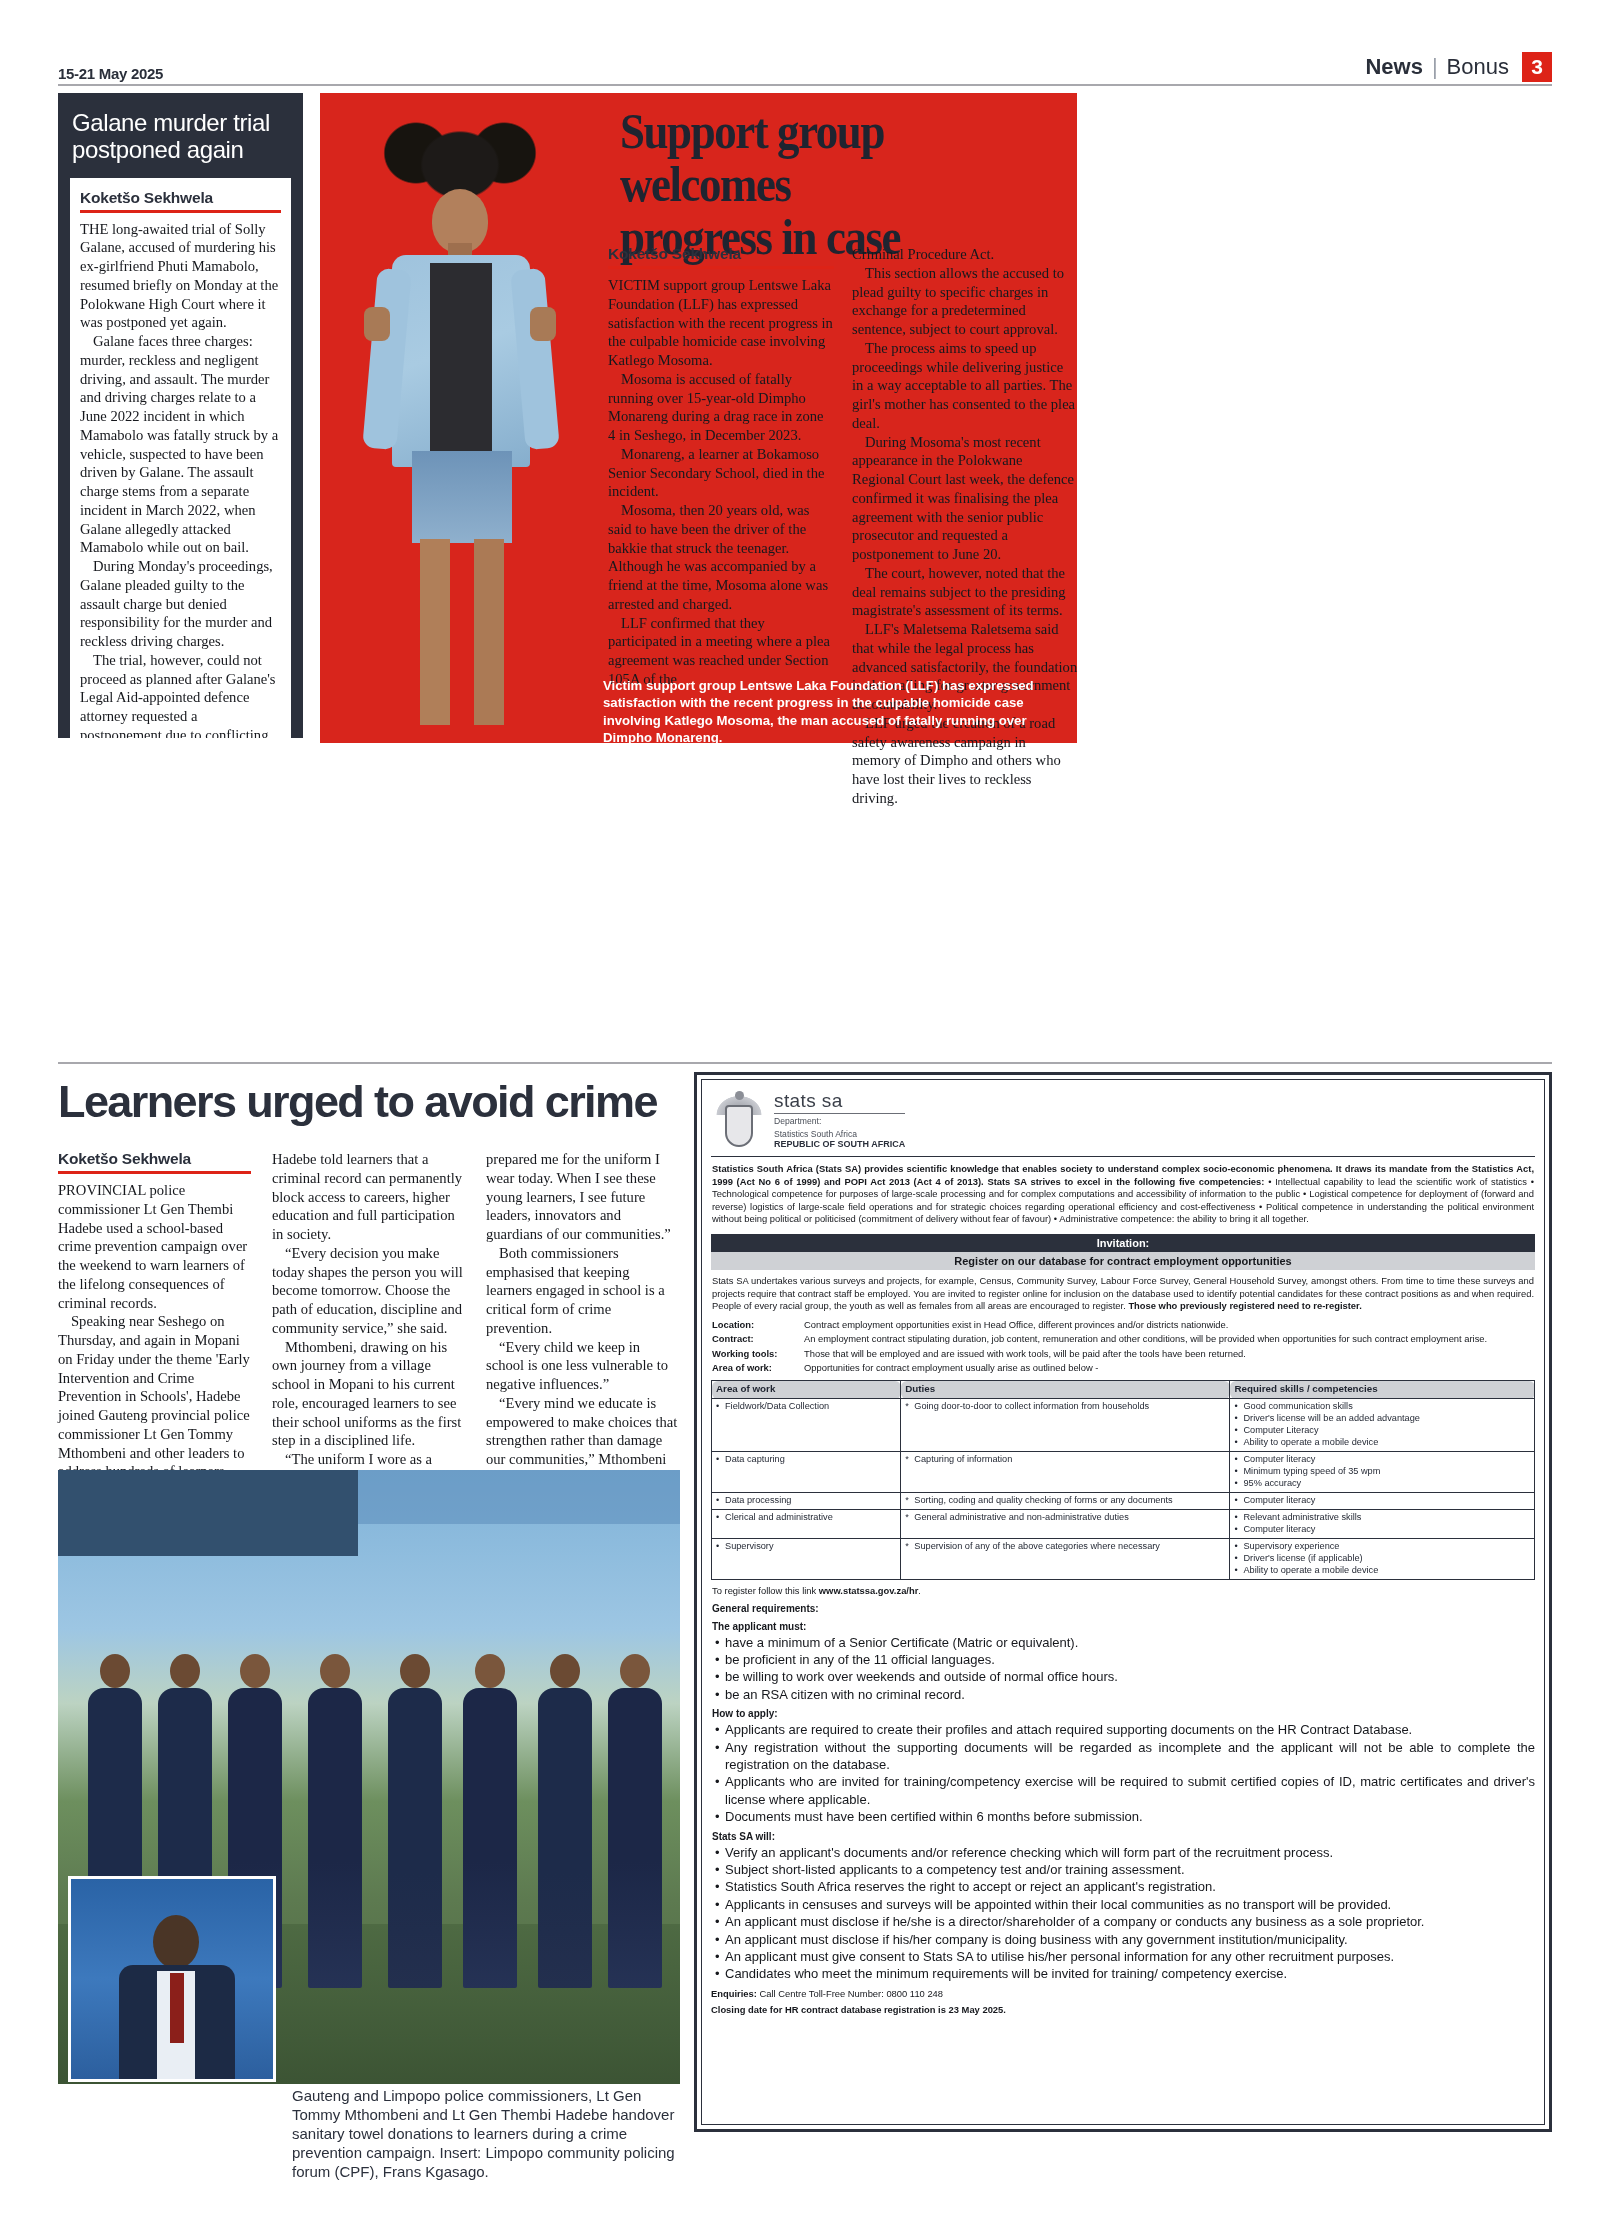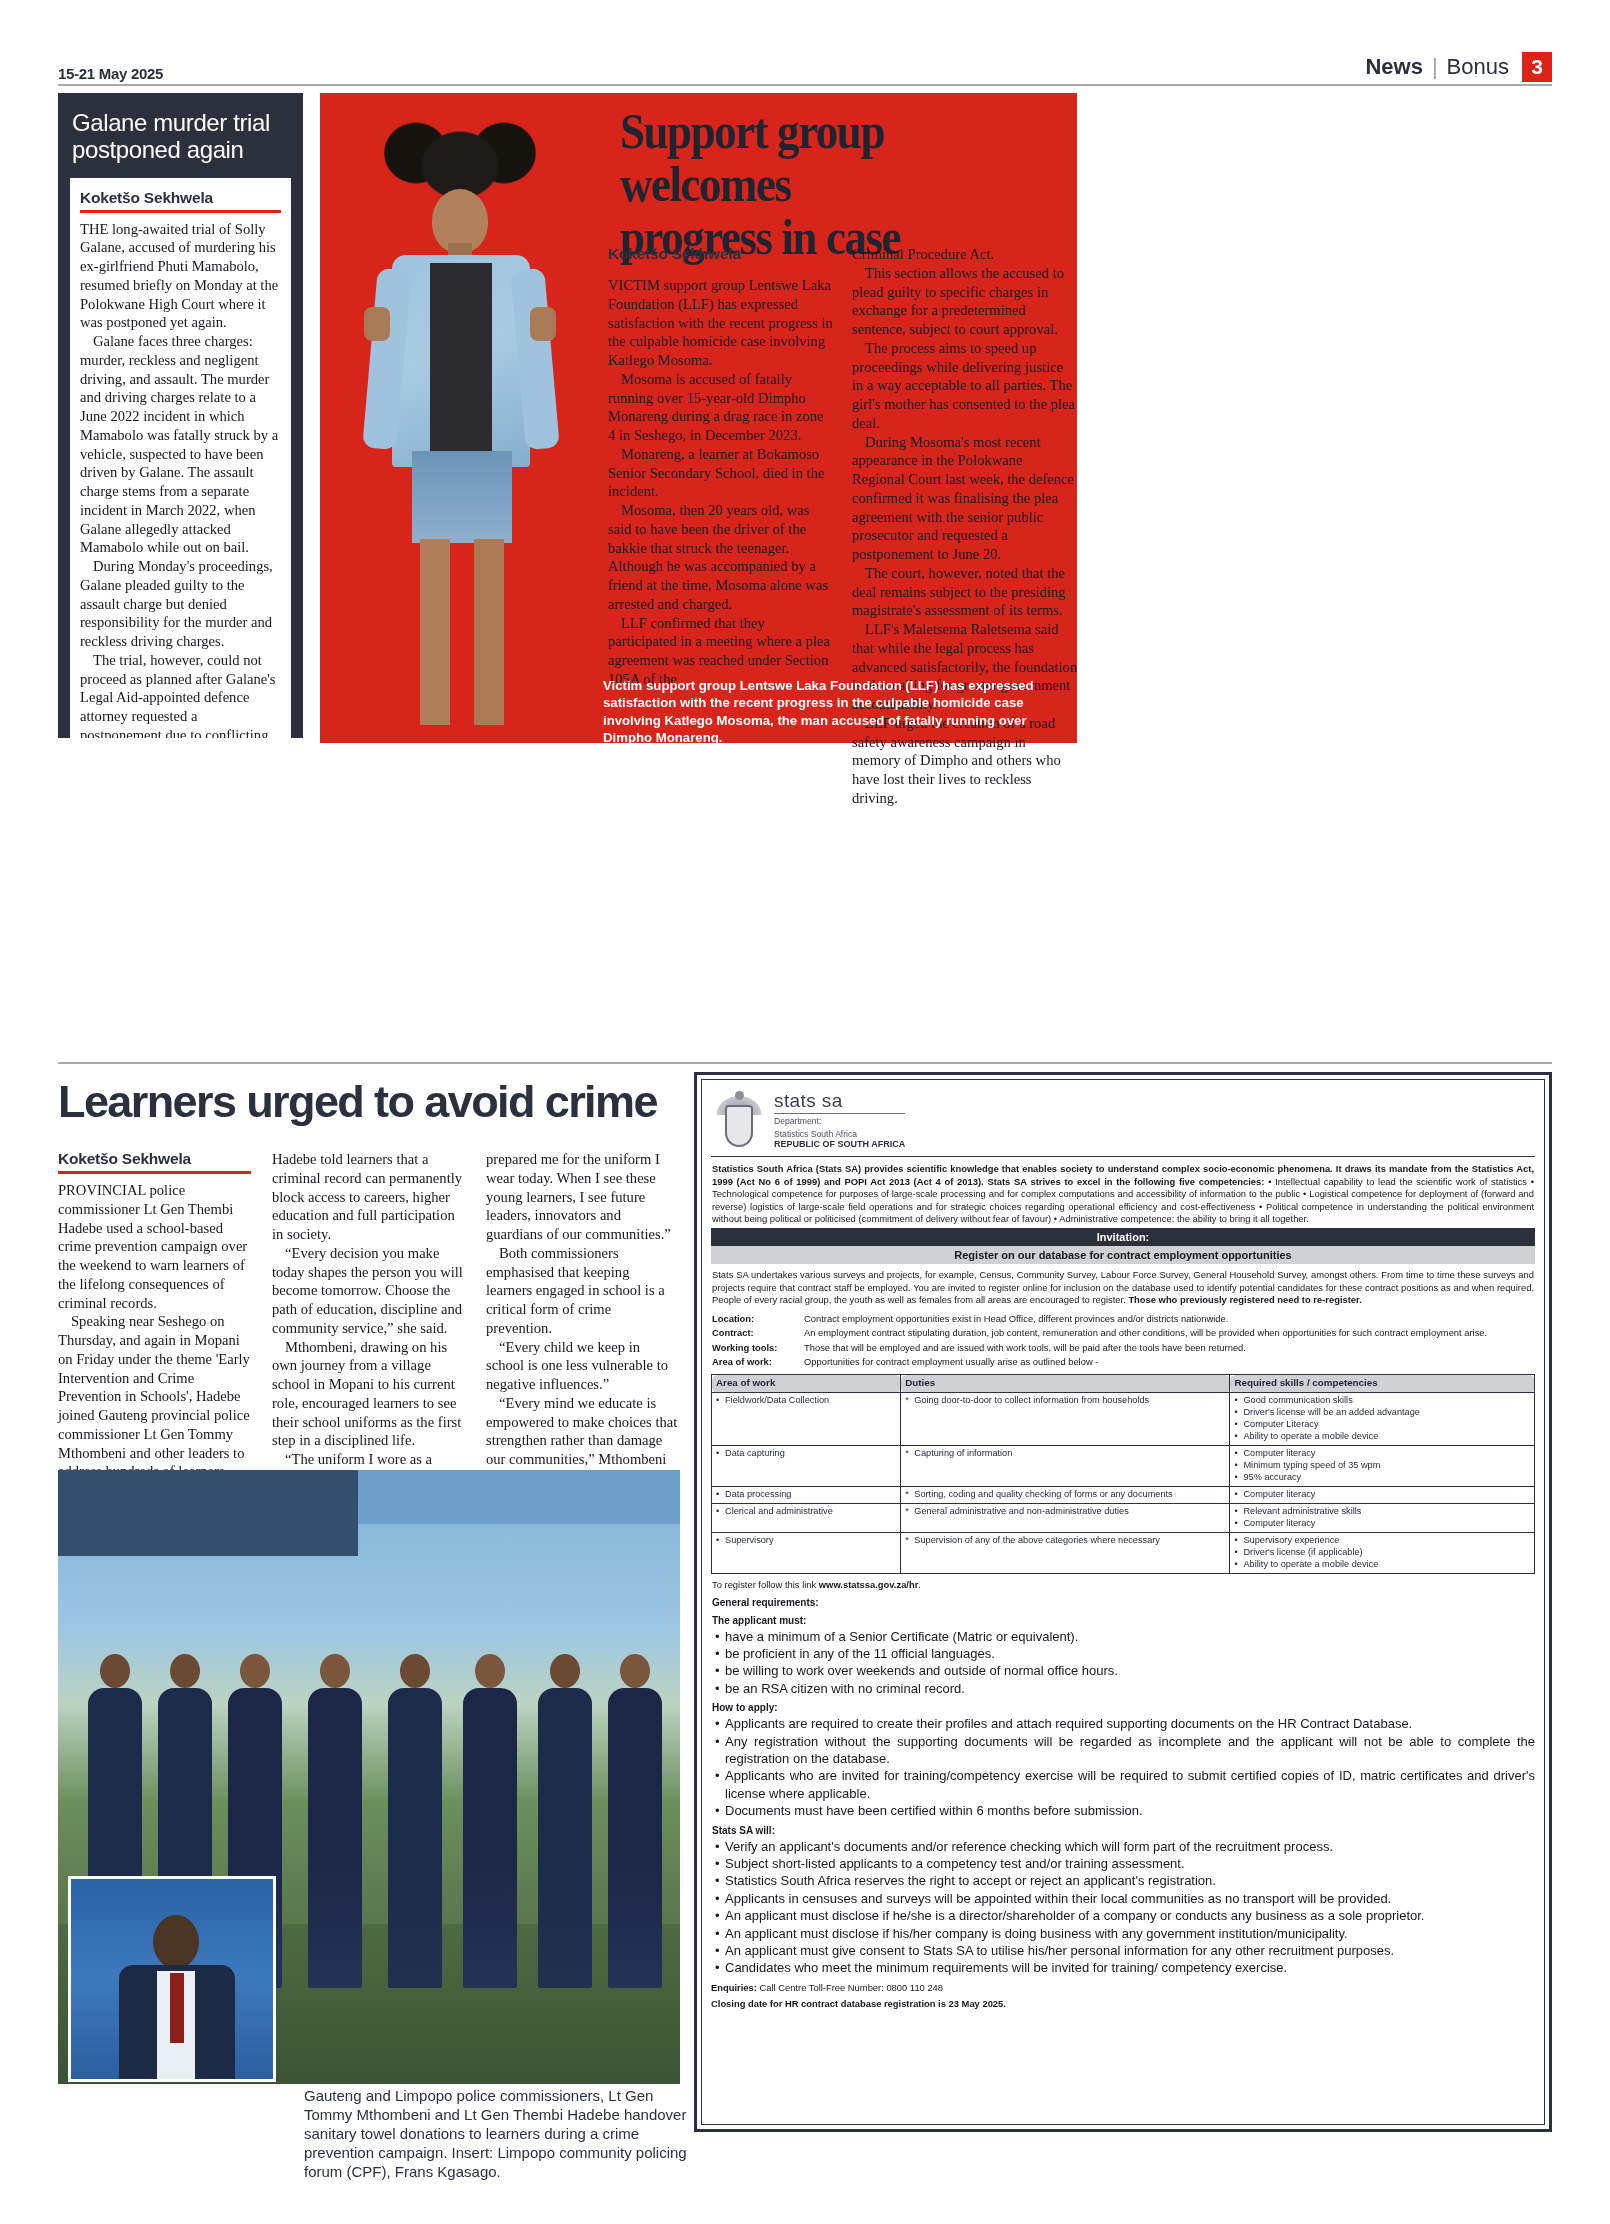--- a/index.html
+++ b/index.html
@@ -163,21 +163,21 @@
     position: absolute; left: 68px; top: 1876px; width: 208px; height: 206px;
     background: linear-gradient(#2a63a6 0%, #3d79bd 50%, #2c5f9e 100%);
     border: 3px solid #ffffff; overflow: hidden;
   }
   .ip-head { position: absolute; left: 82px; top: 36px; width: 46px; height: 54px; background: #4a3526; border-radius: 50%; }
   .ip-body { position: absolute; left: 48px; top: 86px; width: 116px; height: 120px; background: #1c2a45; border-radius: 14px 14px 0 0; }
   .ip-shirt { position: absolute; left: 86px; top: 92px; width: 38px; height: 110px; background: #e9eef4; }
   .ip-tie { position: absolute; left: 99px; top: 94px; width: 14px; height: 70px; background: #8b1f1a; }
 
   .photo-caption {
-    position: absolute; left: 304px; top: 2086px; width: 392px;
+    position: absolute; left: 292px; top: 2086px; width: 392px;
     font-family: "Liberation Sans", sans-serif;
     font-size: 15px; line-height: 1.27; color: #2b303c;
   }
 
   
   .ad {
     position: absolute; left: 694px; top: 1072px; width: 858px; height: 1060px;
     border: 3px solid #2b303c; background: #fff; padding: 4px;
   }
   .ad-inner { border: 1px solid #2b303c; width: 100%; height: 100%; padding: 7px 9px; overflow: hidden; }
@@ -191,21 +191,21 @@
     background: radial-gradient(ellipse at 50% 100%, #8b8e96 0%, #c9cbd1 60%, transparent 62%); }
   .coa .sun { position: absolute; left: 22px; top: 0px; width: 9px; height: 9px; background: #8b8e96; border-radius: 50%; }
   .logo-txt .l1 { font-size: 19px; font-weight: 400; letter-spacing: .4px; color: #3a3f49; border-bottom: 1px solid #6b6e76; padding-bottom: 1px; }
   .logo-txt .l2 { font-size: 8.6px; color: #4a4f59; line-height: 1.25; padding-top: 2px; }
   .logo-txt .l3 { font-size: 9px; font-weight: 700; color: #2b303c; }
 
   .ad-intro { font-size: 9.4px; line-height: 1.33; text-align: justify; padding: 6px 1px 2px 1px; color: #16181d; }
   .ad-intro b { font-weight: 700; }
   .ad-intro .tight { font-weight: 400; }
 
-  .inv-bar { background: #2b303c; color: #fff; text-align: center; font-weight: 700; font-size: 11px; padding: 3px 0; }
+  .inv-bar { background: #2b303c; color: #fff; text-align: center; font-weight: 700; font-size: 11px; padding: 3px 0; margin-top: 6px; }
   .inv-sub { background: #cfd1d5; color: #16181d; text-align: center; font-weight: 700; font-size: 11px; padding: 3px 0; }
   .ad-para { font-size: 9.4px; line-height: 1.34; text-align: justify; padding: 5px 1px; color: #16181d; }
 
   .kv { display: flex; font-size: 9.4px; line-height: 1.32; padding: 1px 1px; color: #16181d; }
   .kv .k { flex: 0 0 92px; font-weight: 700; }
   .kv .v { flex: 1; text-align: justify; }
 
   table.aow { width: 100%; border-collapse: collapse; margin-top: 5px; font-size: 9.2px; }
   table.aow th, table.aow td { border: 1px solid #2b303c; padding: 2px 4px; vertical-align: top; line-height: 1.3; }
   table.aow th { background: #cfd1d5; text-align: left; font-weight: 700; font-size: 9.8px; border-radius: 6px; }

